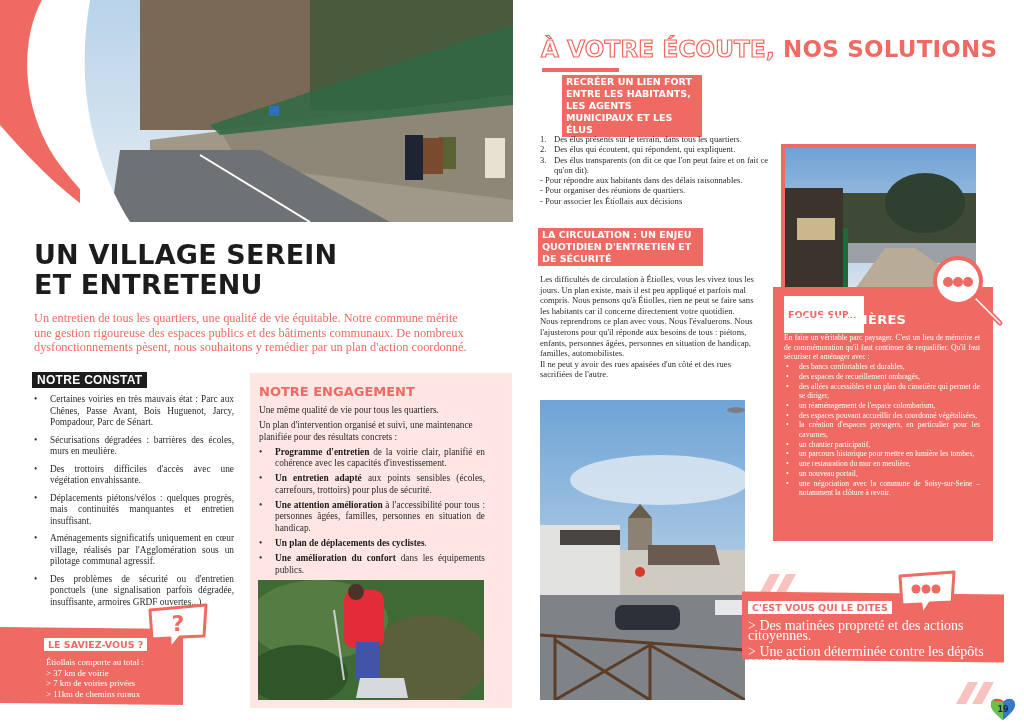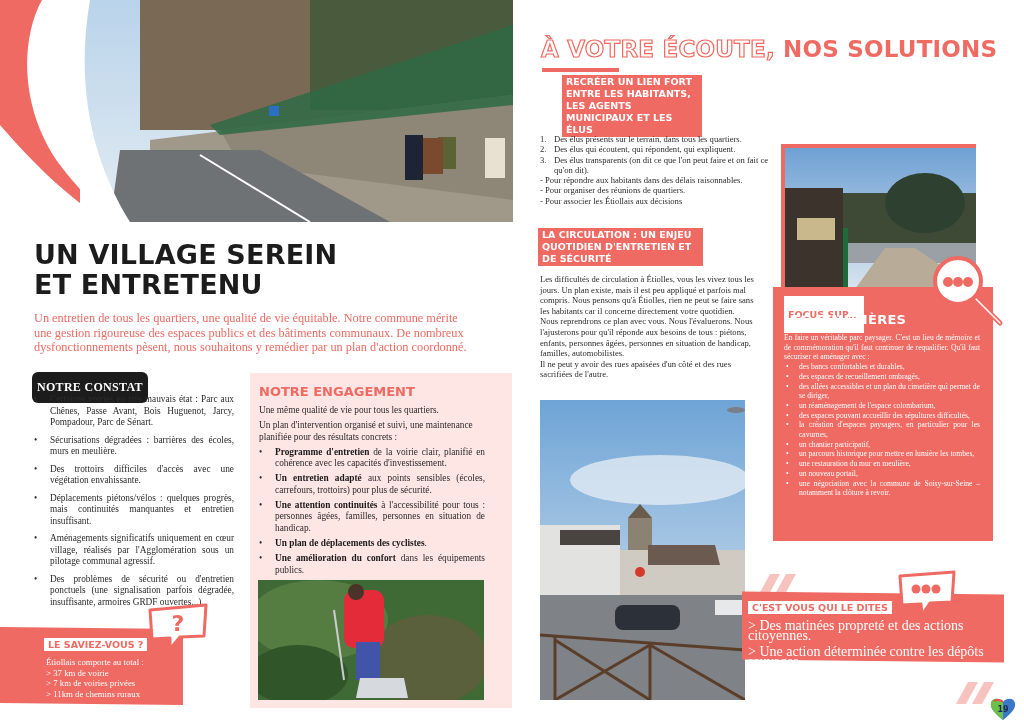--- a/index.html
+++ b/index.html
@@ -8,21 +8,21 @@
   .abs { position: absolute; }
 
   
   .swoosh { left: 0; top: 0; width: 200px; height: 240px; }
   .photo-street { left: 80px; top: 0; width: 433px; height: 222px; overflow: hidden; }
   .photo-street svg { width: 100%; height: 100%; display: block; }
 
   .main-title { left: 34px; top: 240px; font-family: "DejaVu Sans", sans-serif; font-weight: 900; font-size: 27px; line-height: 30px; color: #1c1c1c; letter-spacing: 0.2px; }
   .intro { left: 34px; top: 311px; width: 440px; font-size: 12.3px; line-height: 14.5px; color: #ee6a62; }
 
-  .constat-title { left: 32px; top: 372px; background: #1c1c1c; color: #fff; font-family: Liberation Serif, serif; font-weight: bold; font-size: 12px; padding: 8px 5px; letter-spacing: 0.3px; border-radius: 6px; }
+  .constat-title { left: 32px; top: 372px; background: #1c1c1c; color: #fff; font-family: Liberation Sans, sans-serif; font-weight: bold; font-size: 12px; padding: 1px 5px; letter-spacing: 0.3px; }
   .constat-list { left: 34px; top: 394px; width: 200px; list-style: none; font-size: 9.3px; line-height: 11.5px; text-align: justify; }
   .constat-list li { position: relative; padding-left: 16px; margin-bottom: 6px; }
   .constat-list li::before { content: "•"; position: absolute; left: 0; top: 0; }
 
   .saviez { left: 0; top: 628px; width: 183px; height: 76px; background: #ef6a62; transform: skewY(0.6deg); }
   .saviez-title { left: 44px; top: 638px; background: #fff; color: #ef6a62; font-family: "DejaVu Sans", sans-serif; font-weight: bold; font-size: 9.5px; padding: 1px 4px; }
   .saviez-text { left: 46px; top: 657px; color: #fff; font-size: 8.8px; line-height: 10.5px; }
   .bubble-q { left: 146px; top: 602px; width: 64px; height: 50px; }
 
   .engagement-panel { left: 250px; top: 373px; width: 262px; height: 335px; background: #fde6e4; }
@@ -144,21 +144,21 @@
 </svg>
 
 <div class="abs engagement-panel"></div>
 <div class="abs engagement-title">NOTRE ENGAGEMENT</div>
 <div class="abs engagement-text">
   <p>Une même qualité de vie pour tous les quartiers.</p>
   <p style="margin-bottom:4px">Un plan d'intervention organisé et suivi, une maintenance planifiée pour des résultats concrets :</p>
   <ul>
     <li><b>Programme d'entretien</b><span> de la voirie clair, planifié en cohérence avec les capacités d'investissement.</span></li>
     <li><b>Un entretien adapté</b><span> aux points sensibles (écoles, carrefours, trottoirs) pour plus de sécurité.</span></li>
-    <li><b>Une attention continuités</b><span> à l'accessibilité pour tous : personnes âgées, familles, personnes en situation de handicap.</span></li>
+    <li><b>Une attention amélioration</b><span> à l'accessibilité pour tous : personnes âgées, familles, personnes en situation de handicap.</span></li>
     <li><b>Un plan de déplacements des cyclistes</b><span>.</span></li>
     <li><b>Une amélioration du confort</b><span> dans les équipements publics.</span></li>
   </ul>
 </div>
 <div class="abs photo-clean">
   <svg viewBox="0 0 226 120" preserveAspectRatio="none">
     <rect width="226" height="120" fill="#3f6a35"></rect>
     <ellipse cx="60" cy="40" rx="70" ry="40" fill="#557d42"></ellipse>
     <ellipse cx="170" cy="80" rx="60" ry="45" fill="#6a5a40" opacity="0.6"></ellipse>
     <ellipse cx="40" cy="95" rx="50" ry="30" fill="#2f5528"></ellipse>
@@ -261,21 +261,21 @@
 </svg>
 <div class="abs focus-kicker">FOCUS SUR...</div>
 <div class="abs focus-title">LES CIMETIÈRES</div>
 <div class="abs focus-text">
   <p>En faire un véritable parc paysager. C'est un lieu de mémoire et de commémoration qu'il faut continuer de requalifier. Qu'il faut sécuriser et aménager avec :</p>
   <ul>
     <li>des bancs confortables et durables,</li>
     <li>des espaces de recueillement ombragés,</li>
     <li>des allées accessibles et un plan du cimetière qui permet de se diriger,</li>
     <li>un réaménagement de l'espace colombarium,</li>
-    <li>des espaces pouvant accueillir des sépultures difficultés,</li>
+    <li>des espaces pouvant accueillir des coordonné végétalisées,</li>
     <li>la création d'espaces paysagers, en particulier pour les cavurnes,</li>
     <li>un chantier participatif,</li>
     <li>un parcours historique pour mettre en lumière les tombes,</li>
     <li>une restauration du mur en meulière,</li>
     <li>un nouveau portail,</li>
     <li>une négociation avec la commune de Soisy-sur-Seine – notamment la clôture à revoir.</li>
   </ul>
 </div>
 
 <svg class="abs stripes-top" viewBox="0 0 60 22">

